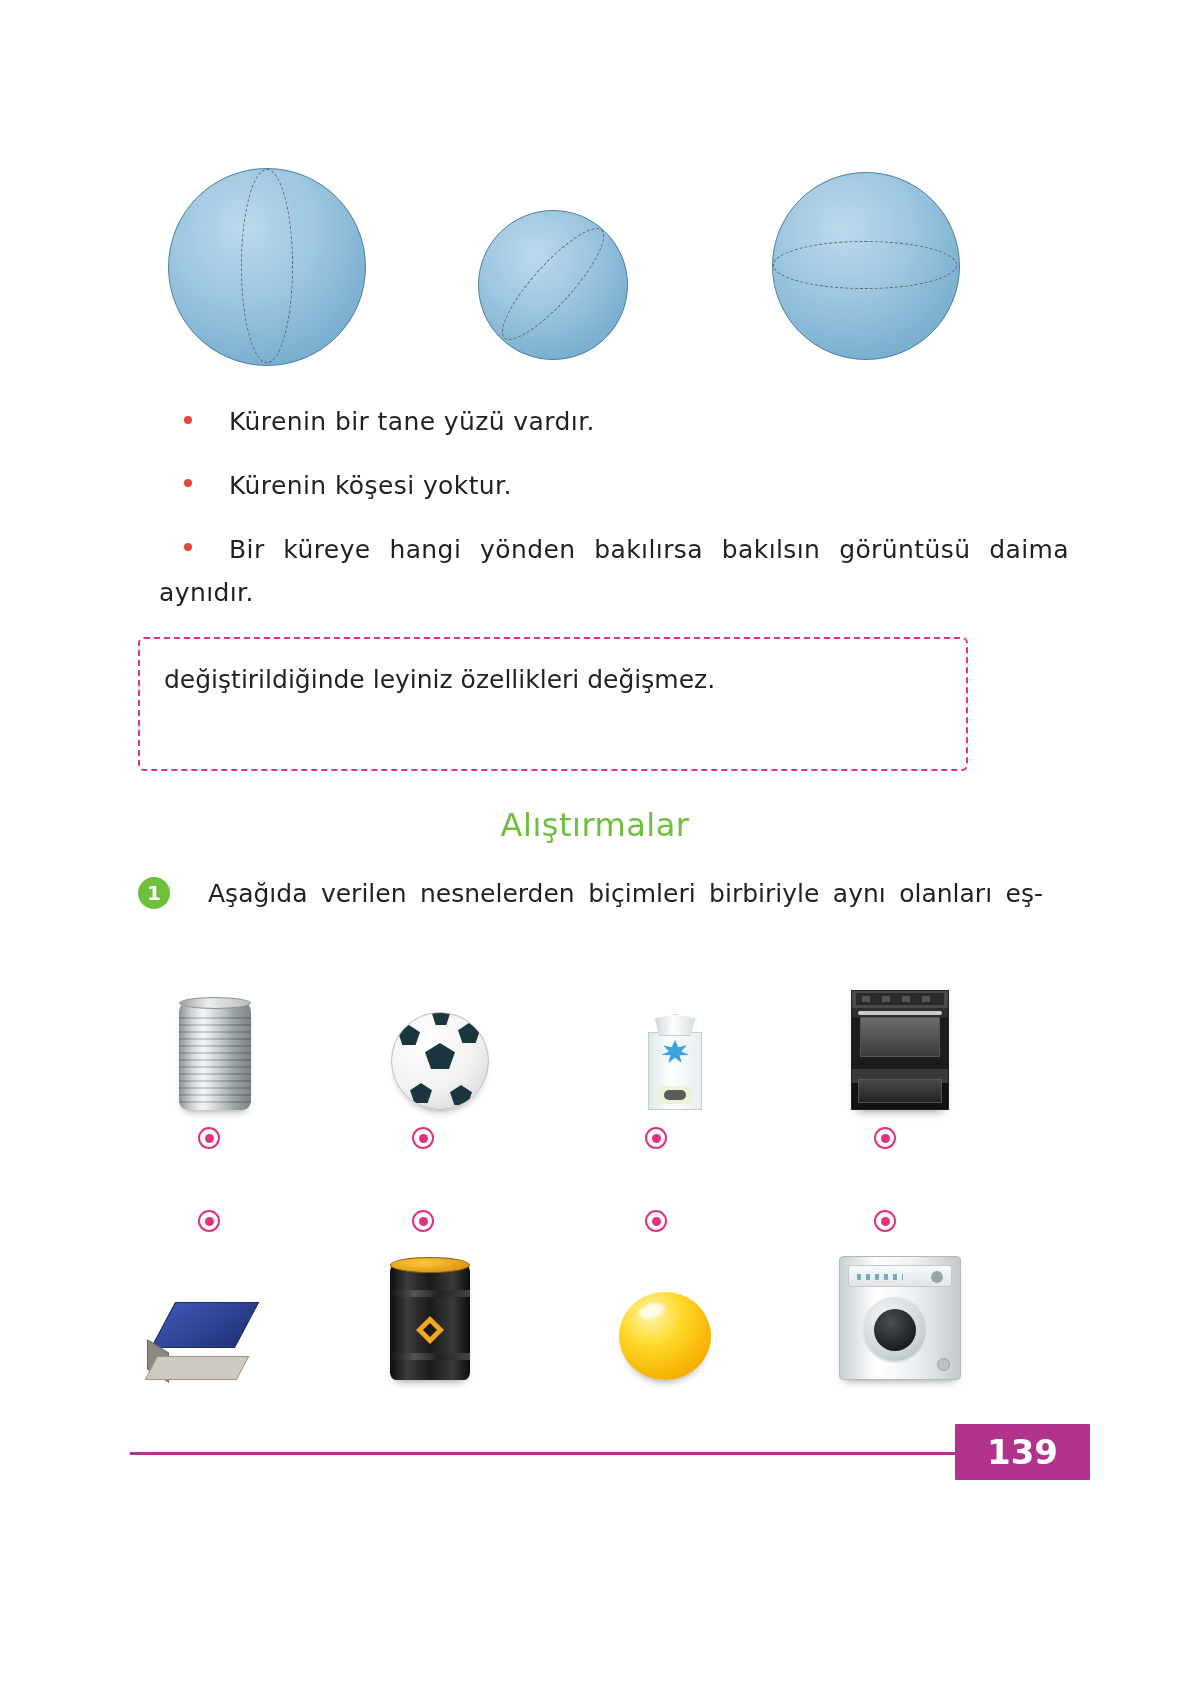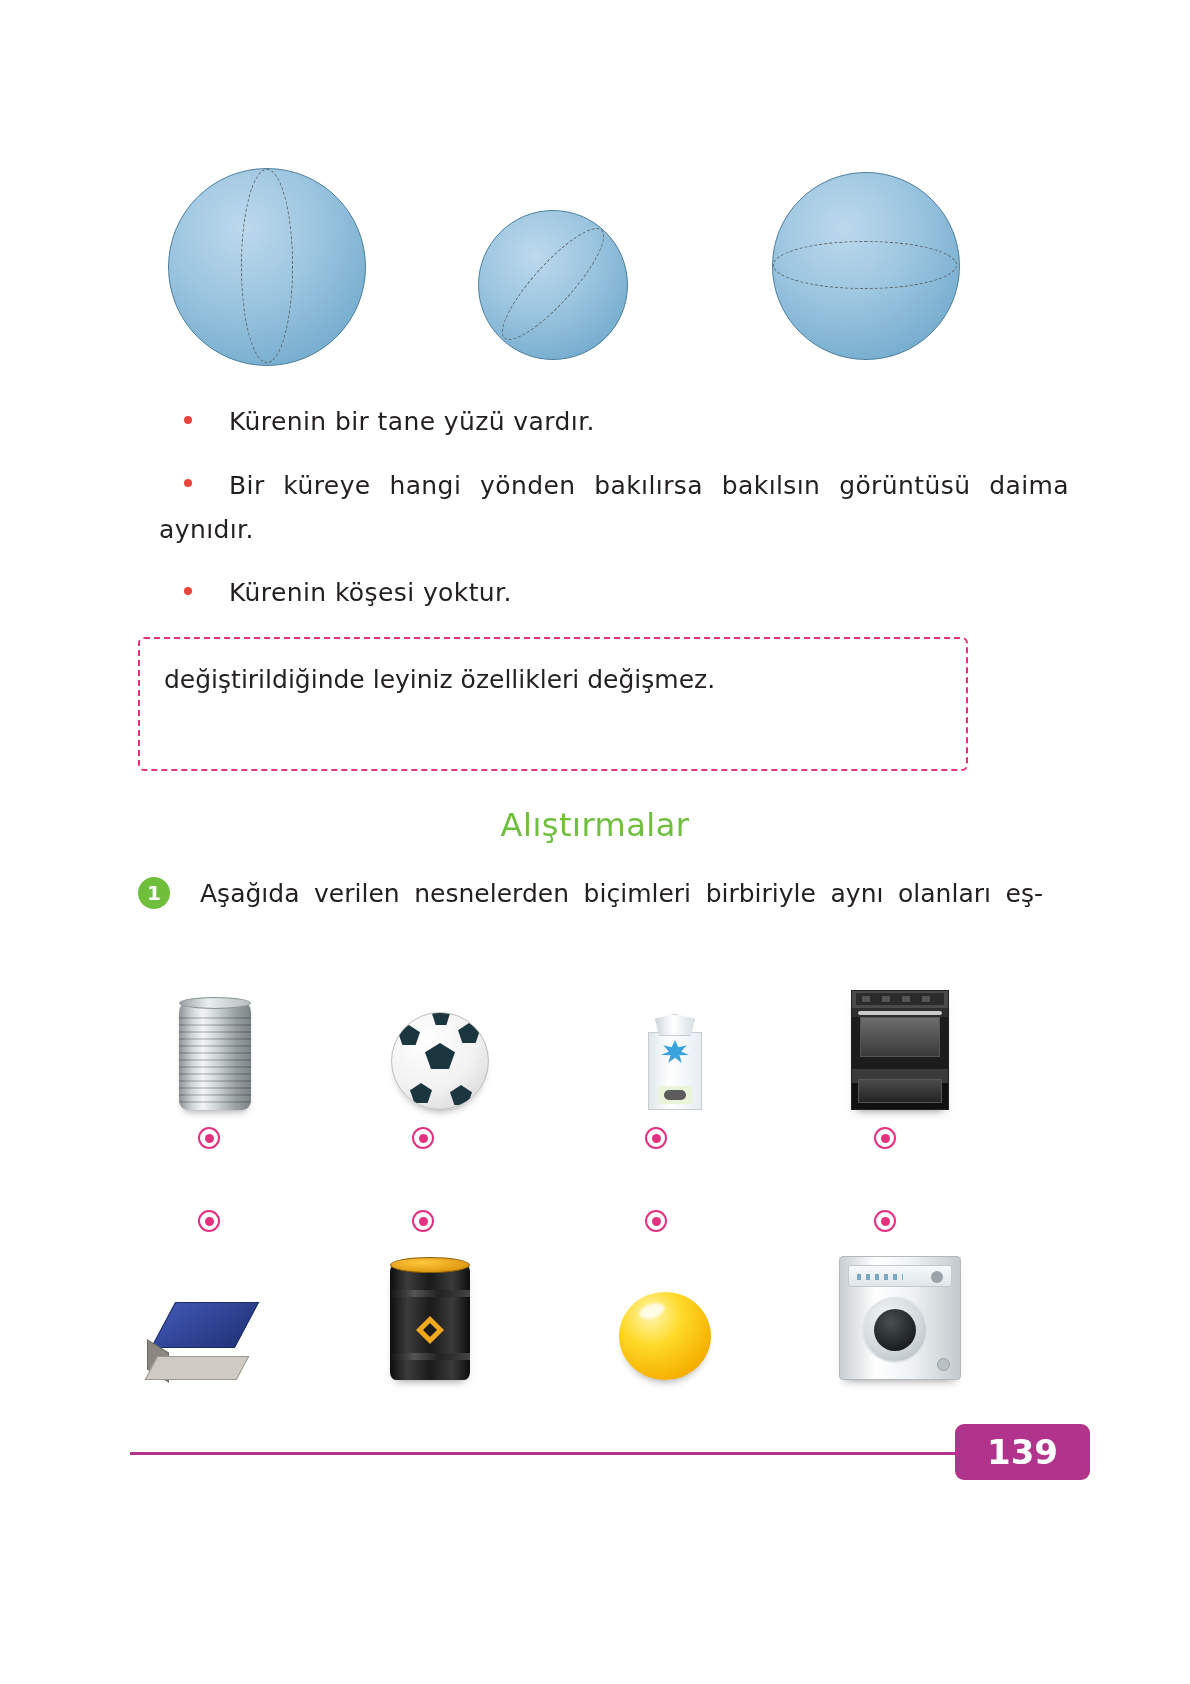--- a/index.html
+++ b/index.html
@@ -158,21 +158,21 @@
     display: flex;
     align-items: center;
     justify-content: center;
   }
   .q1-text {
     padding-left: 62px;
     color: #231f20;
     font-size: 25px;
     line-height: 1.75;
   }
-  .q1-text .l1 { display: block; text-align: justify; text-align-last: justify; }
+  .q1-text .l1 { display: block; text-align: justify; text-align-last: justify; margin-left: 8px; }
   .q1-text .l2 { display: block; }
 
   
   .objects { position: absolute; top: 975px; left: 0; width: 1190px; height: 420px; }
   .obj-cell { position: absolute; width: 200px; height: 135px; display: flex; align-items: flex-end; justify-content: center; }
   .dot-marker {
     position: absolute;
     width: 22px;
     height: 22px;
     border-radius: 50%;
@@ -295,21 +295,21 @@
     top: 1424px;
     width: 135px;
     height: 56px;
     background: #b2338b;
     color: #ffffff;
     font-size: 34px;
     font-weight: bold;
     display: flex;
     align-items: center;
     justify-content: center;
-    border-radius: 9px;
+    border-radius: 1px;
   }
 </style>
 </head>
 <body>
 
 <div class="page">
 
   <div class="spheres">
 
     <div class="sphere-wrap" style="left:38px; top:8px;">
@@ -330,33 +330,33 @@
       </div>
     </div>
 
   </div>
 
   <div class="bullets">
 
     <div class="bullet-line">
       <span class="dot"></span>
       <span class="txt">Kürenin bir tane yüzü vardır.</span>
+    </div>
+
+    <div class="bullet-line">
+      <span class="dot"></span>
+      <span class="txt">Kürenin köşesi yoktur.</span>
     </div>
 
     <div class="bullet-line justify">
       <span class="dot"></span>
       <span class="txt">
         <span class="first">Bir küreye hangi yönden bakılırsa bakılsın görüntüsü daima</span>
         <span class="cont">aynıdır.</span>
       </span>
-    </div>
-
-    <div class="bullet-line">
-      <span class="dot"></span>
-      <span class="txt">Kürenin köşesi yoktur.</span>
     </div>
 
   </div>
 
   <div class="infobox">
     <div class="infobox-body">
       <span class="l2">değiştirildiğinde leyiniz özellikleri değişmez.</span>
     </div>
   </div>
 

